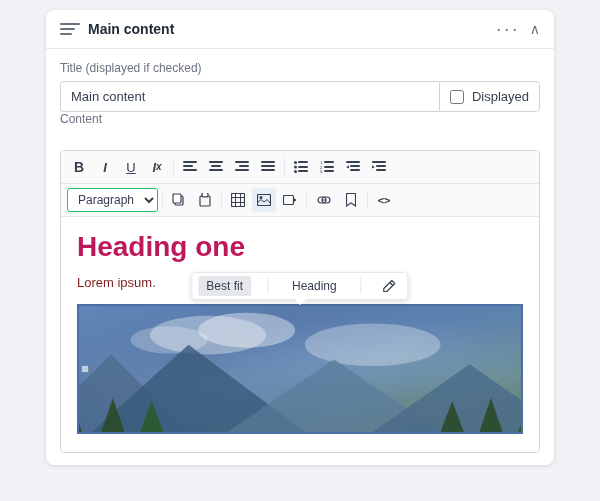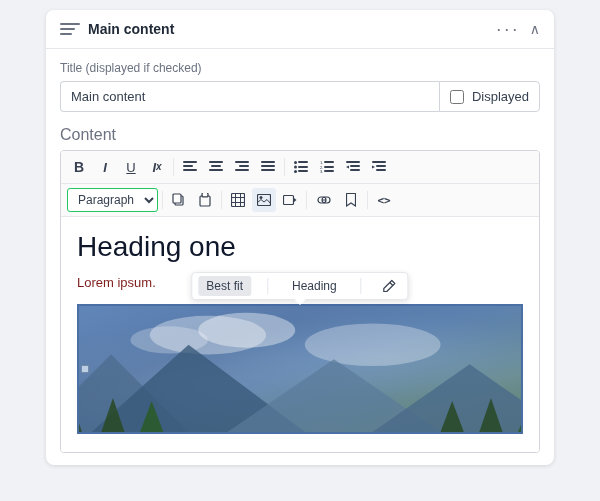--- a/index.html
+++ b/index.html
@@ -71,21 +71,20 @@
       background: none;
       border: none;
       cursor: pointer;
       color: #6b7280;
       font-size: 14px;
     }
     .panel-body {
       padding: 12px 14px;
     }
     .field-section {
-      margin-bottom: 14px;
     }
     .field-label {
       font-size: 12px;
       color: #6b7280;
       margin-bottom: 6px;
     }
     .title-row {
       display: flex;
       align-items: center;
       gap: 0;
@@ -114,23 +113,23 @@
     }
     .displayed-checkbox-wrap input[type="checkbox"] {
       width: 14px;
       height: 14px;
       cursor: pointer;
     }
     .content-section {
       margin-bottom: 0;
     }
     .content-label {
-      font-size: 16px;
+      font-size: 12px;
       color: #6b7280;
-      margin-bottom: 6px;
+      margin-bottom: 24px;
     }
     .editor-wrap {
       border: 1px solid #d1d5db;
       border-radius: 4px;
       overflow: hidden;
     }
     .toolbar-row1, .toolbar-row2 {
       display: flex;
       align-items: center;
       padding: 4px 6px;
@@ -175,22 +174,22 @@
       height: 24px;
     }
     .editor-content {
       padding: 14px 16px;
       background: #fff;
       min-height: 120px;
       position: relative;
     }
     .editor-heading {
       font-size: 28px;
-      font-weight: 400;
-      color: #0f172a;
+      font-weight: 700;
+      color: #be185d;
       margin-bottom: 12px;
     }
     .editor-para {
       font-size: 13px;
       color: #7f1d1d;
       margin-bottom: 14px;
     }
     .image-toolbar-wrap {
       position: relative;
       display: inline-block;

